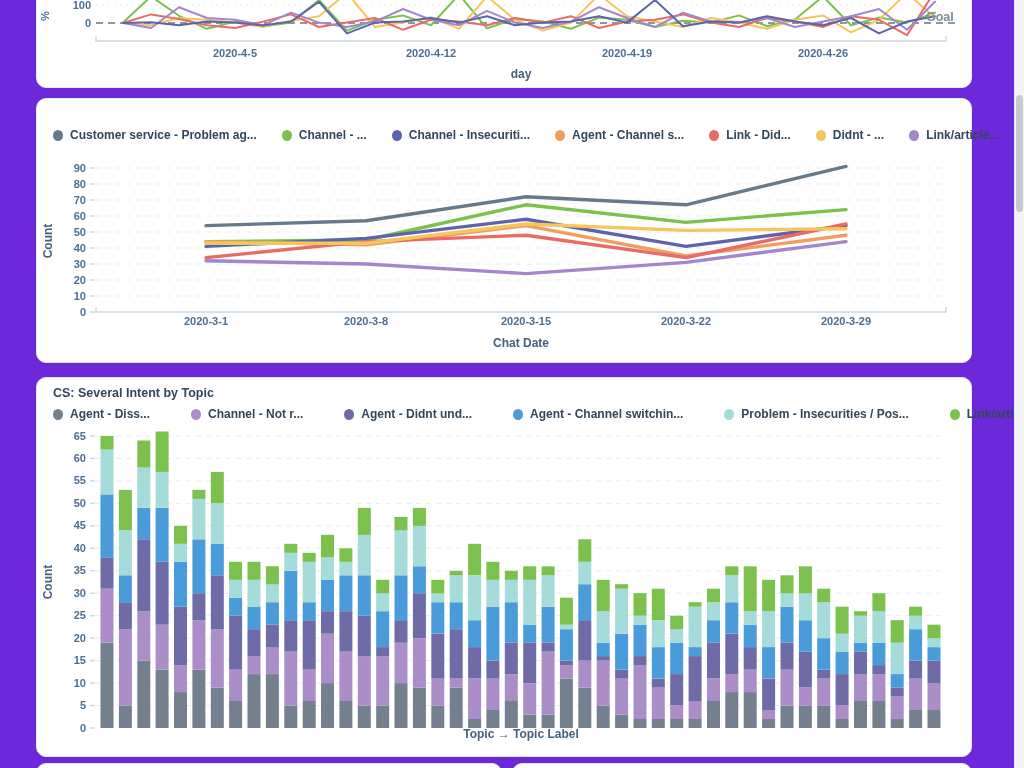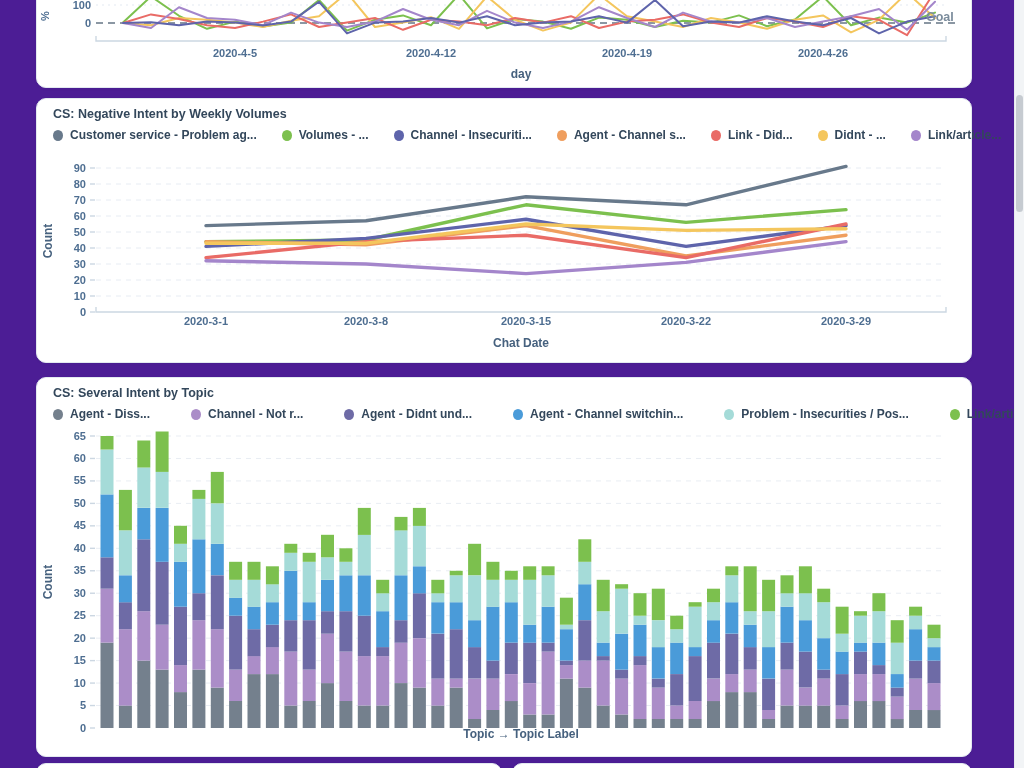--- a/index.html
+++ b/index.html
@@ -1,18 +1,18 @@
 <!DOCTYPE html>
 <html><head>
 <meta charset="utf-8">
 <style>
   * { margin:0; padding:0; box-sizing:border-box; }
   html,body { background:#eff3f7; }
   .page { position:relative; width:1024px; height:768px; overflow:hidden;
-          background:#4c1d95; font-family:"Liberation Sans", sans-serif; }
+          background:#6d28d9; font-family:"Liberation Sans", sans-serif; }
   .card { position:absolute; background:#ffffff; border:1px solid #e3e9f0;
           border-radius:10px; box-shadow:0 1px 3px rgba(45,62,80,.07); }
   .card-daily  { left:36px; top:-16px; width:936px; height:104px; }
   .card-weekly { left:36px; top:98px;  width:936px; height:265px; }
   .card-topic  { left:36px; top:377px; width:936px; height:380px; }
   .sliver-left  { left:36px;  top:763px; width:466px; height:24px; }
   .sliver-right { left:512px; top:763px; width:460px; height:24px; }
   .card-title { position:absolute; left:16px; top:8px; font-size:12.5px;
                 font-weight:700; color:#33475b; }
   .legend { position:absolute; left:16px; top:29px; display:flex; align-items:center; }
@@ -54,29 +54,28 @@
         <text x="198" y="72" class="tick" text-anchor="middle">2020-4-5</text>
         <text x="394" y="72" class="tick" text-anchor="middle">2020-4-12</text>
         <text x="590" y="72" class="tick" text-anchor="middle">2020-4-19</text>
         <text x="786" y="72" class="tick" text-anchor="middle">2020-4-26</text>
         <text x="484" y="93" class="axis-title" text-anchor="middle">day</text>
         <text x="889" y="36" class="goal-lbl" text-anchor="start">Goal</text>
       </svg>
   </div>
 
   <div class="card card-weekly">
-    <div class="card-title">CS: Negative Intent by Weekly Volumes</div>
     <div class="legend gap-s" id="legend-weekly">
         <div class="leg-item">
           <span class="leg-dot" style="background: rgb(104, 121, 139);"></span>
           <span class="leg-lbl">Customer service - Problem ag...</span>
         </div>
         <div class="leg-item">
           <span class="leg-dot" style="background: rgb(124, 192, 78);"></span>
-          <span class="leg-lbl">Volumes - ...</span>
+          <span class="leg-lbl">Channel - ...</span>
         </div>
         <div class="leg-item">
           <span class="leg-dot" style="background: rgb(94, 100, 171);"></span>
           <span class="leg-lbl">Channel - Insecuriti...</span>
         </div>
         <div class="leg-item">
           <span class="leg-dot" style="background: rgb(239, 158, 94);"></span>
           <span class="leg-lbl">Agent - Channel s...</span>
         </div>
         <div class="leg-item">

